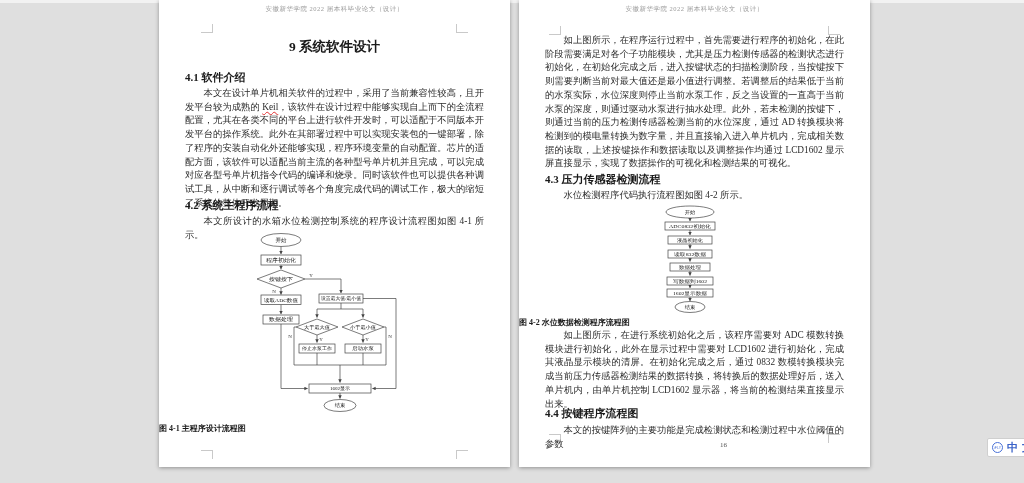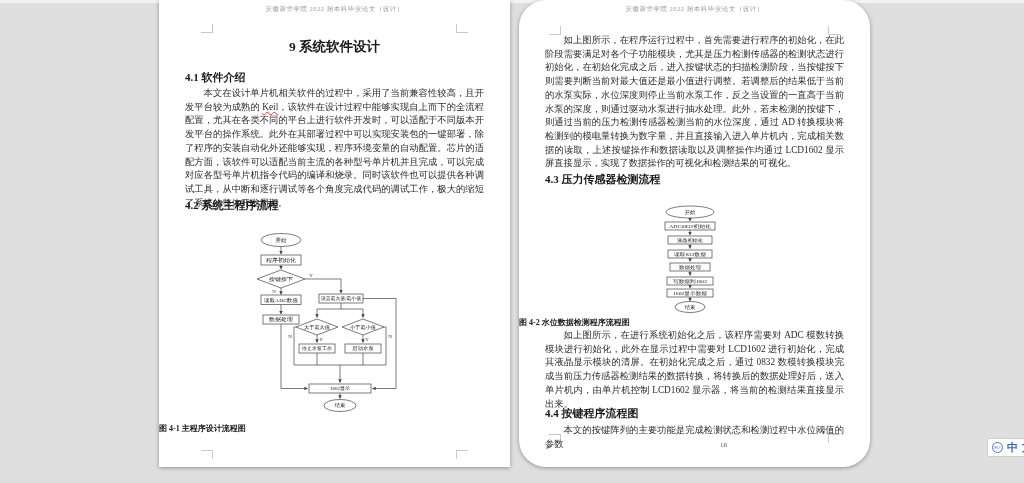--- a/index.html
+++ b/index.html
@@ -7,21 +7,21 @@
     width:1024px;height:483px;overflow:hidden;position:relative;
     background:#dfdfdf;
     font-family:"Liberation Serif","DejaVu Serif",serif;
   }
   .top-strip{position:absolute;left:0;top:0;width:1024px;height:3px;background:#f2f2f2;}
   .page{
     position:absolute;top:0;height:467px;width:351px;background:#ffffff;
     box-shadow:0 1px 4px rgba(0,0,0,.35);
   }
   .page.left{left:159px;}
-  .page.right{left:519px;border-radius:27px;}
+  .page.right{left:519px;}
   .page-header{
     position:absolute;top:5px;left:0;width:100%;text-align:center;
     font-size:6.5px;color:#9a9a9a;letter-spacing:.5px;
   }
   .mark{position:absolute;width:11px;height:8px;}
   .mark.tl{border-right:1px solid #c9c9c9;border-bottom:1px solid #c9c9c9;}
   .mark.tr{border-left:1px solid #c9c9c9;border-bottom:1px solid #c9c9c9;}
   .mark.bl{border-right:1px solid #c9c9c9;border-top:1px solid #c9c9c9;}
   .mark.br{border-left:1px solid #c9c9c9;border-top:1px solid #c9c9c9;}
   .chapter-title{
@@ -78,20 +78,21 @@
   <div class="mark bl" style="left:42px;top:450px;"></div>
   <div class="mark br" style="right:42px;top:450px;"></div>
 
   <div class="chapter-title" style="top:38px;">9 系统软件设计</div>
 
   <div class="sec-h" style="top:70px;">4.1 软件介绍</div>
 
   <div class="para" style="top:87px;"><span>本文在设计单片机相关软件的过程中，采用了当前兼容性较高，且开发平台较为成熟的 </span><span class="spellcheck">Keil</span><span>，该软件在设计过程中能够实现自上而下的全流程配置，尤其在各类不同的平台上进行软件开发时，可以适配于不同版本开发平台的操作系统。此外在其部署过程中可以实现安装包的一键部署，除了程序的安装自动化外还能够实现，程序环境变量的自动配置。芯片的适配方面，该软件可以适配当前主流的各种型号单片机并且完成，可以完成对应各型号单片机指令代码的编译和烧录。同时该软件也可以提供各种调试工具，从中断和逐行调试等各个角度完成代码的调试工作，极大的缩短了系统的整体开发周期。</span></div>
 
   <div class="sec-h" style="top:198px;">4.2 系统主程序流程</div>
+  <div class="para" style="top:215px;">本文所设计的水箱水位检测控制系统的程序设计流程图如图 4-1 所示。</div>
 
   <svg class="flowchart" style="left:55px;top:228px;" width="250" height="190" viewBox="0 0 250 190">
     <defs>
       <marker id="ah1" markerWidth="6" markerHeight="6" refX="4.5" refY="2.5" orient="auto">
         <path d="M0,0L5,2.5L0,5z" fill="#444"></path>
       </marker>
     </defs>
 
     <path class="edge" d="M67,18.5 V26" marker-end="url(#ah1)"></path>
     <path class="edge" d="M67,37 V41" marker-end="url(#ah1)"></path>
@@ -151,20 +152,21 @@
   <div class="page-header">安徽新华学院 2022 届本科毕业论文（设计）</div>
 
   <div class="mark tl" style="left:30px;top:26px;"></div>
   <div class="mark tr" style="right:30px;top:26px;"></div>
   <div class="mark bl" style="left:30px;top:434px;"></div>
   <div class="mark br" style="right:30px;top:434px;"></div>
 
   <div class="para" style="top:34px;">如上图所示，在程序运行过程中，首先需要进行程序的初始化，在此阶段需要满足对各个子功能模块，尤其是压力检测传感器的检测状态进行初始化，在初始化完成之后，进入按键状态的扫描检测阶段，当按键按下则需要判断当前对最大值还是最小值进行调整。若调整后的结果低于当前的水泵实际，水位深度则停止当前水泵工作，反之当设置的一直高于当前水泵的深度，则通过驱动水泵进行抽水处理。此外，若未检测的按键下，则通过当前的压力检测传感器检测当前的水位深度，通过 AD 转换模块将检测到的模电量转换为数字量，并且直接输入进入单片机内，完成相关数据的读取，上述按键操作和数据读取以及调整操作均通过 LCD1602 显示屏直接显示，实现了数据操作的可视化和检测结果的可视化。</div>
 
   <div class="sec-h" style="top:172px;">4.3 压力传感器检测流程</div>
+  <div class="para" style="top:189px;">水位检测程序代码执行流程图如图 4-2 所示。</div>
 
   <svg class="flowchart" style="left:111px;top:203px;" width="120" height="113" viewBox="0 0 120 113">
     <defs>
       <marker id="ah2" markerWidth="6" markerHeight="6" refX="4.5" refY="2.5" orient="auto">
         <path d="M0,0L5,2.5L0,5z" fill="#444"></path>
       </marker>
     </defs>
     <path class="edge" d="M60,15 V18" marker-end="url(#ah2)"></path>
     <path class="edge" d="M60,27 V32" marker-end="url(#ah2)"></path>
     <path class="edge" d="M60,41 V45.5" marker-end="url(#ah2)"></path>

